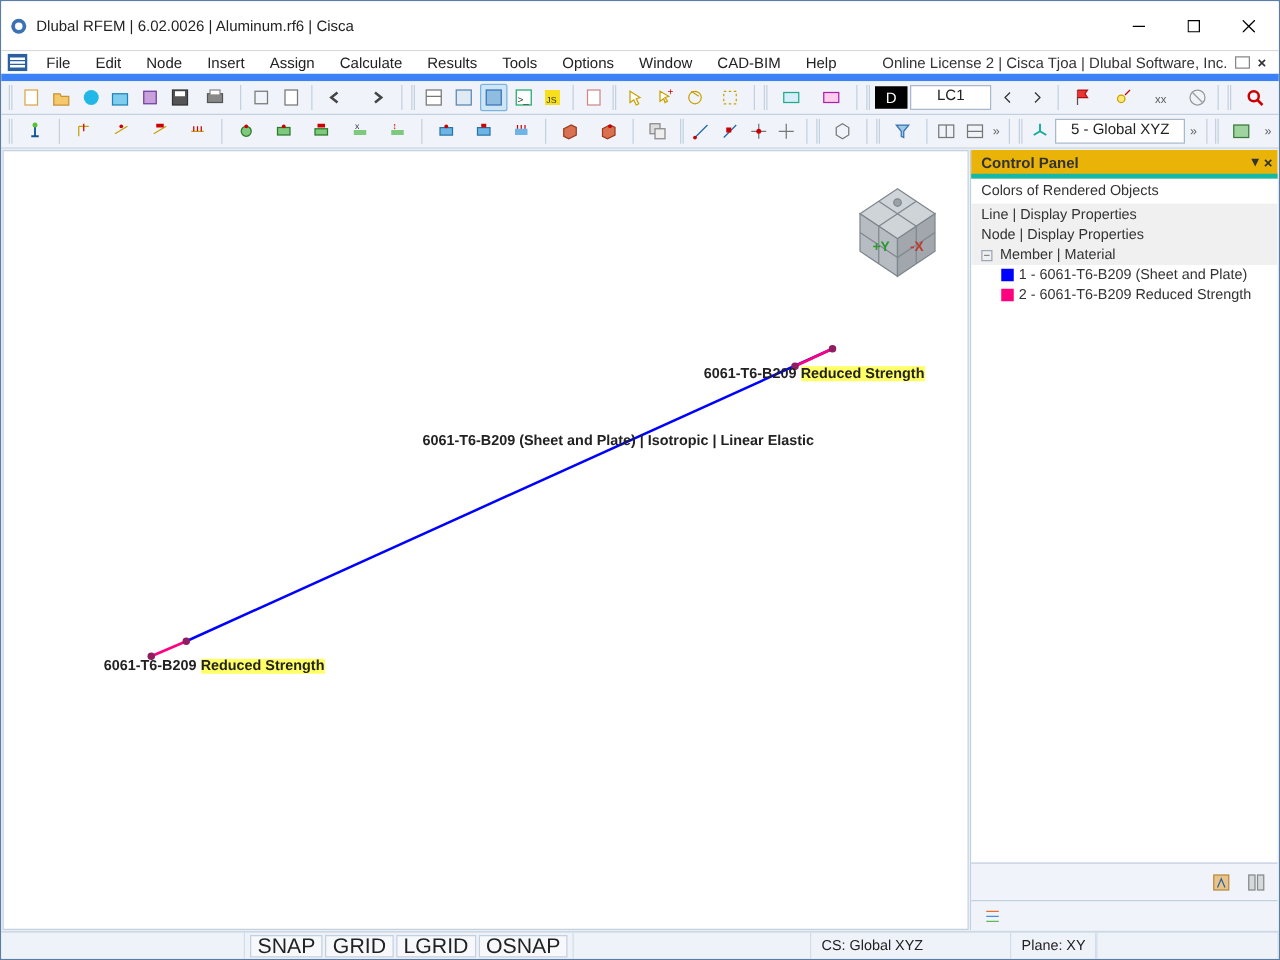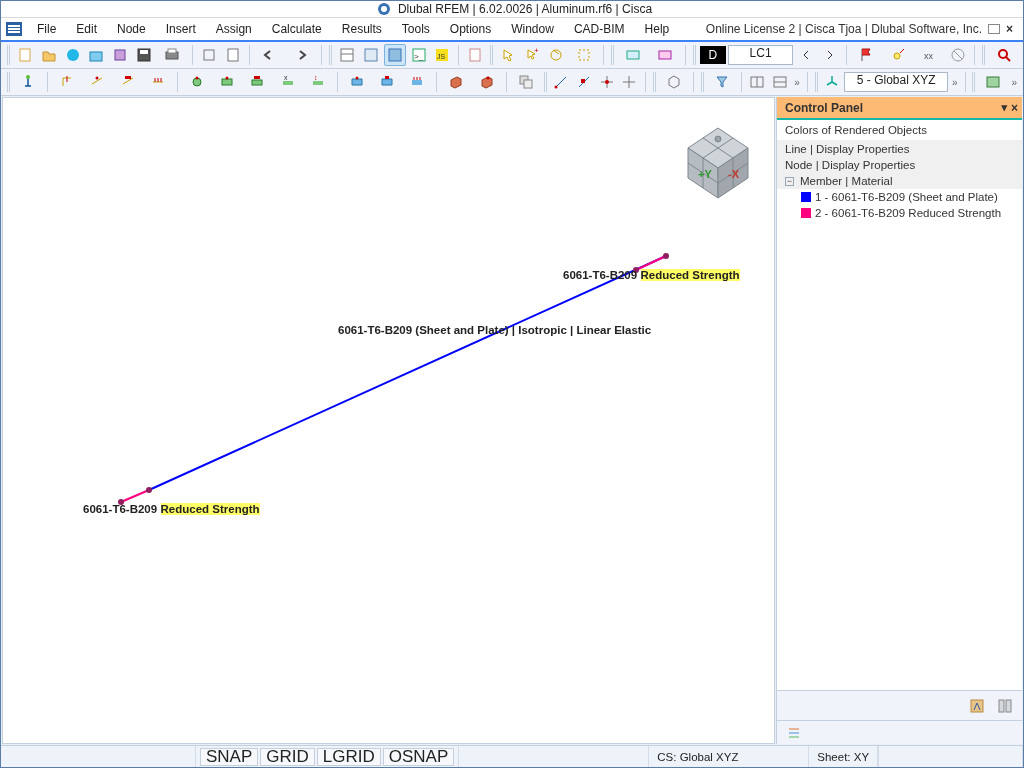--- a/index.html
+++ b/index.html
@@ -1,40 +1,40 @@
 <!DOCTYPE html>
 <html><head>
 <meta charset="utf-8">
 <style>
   * { box-sizing: border-box; }
   html, body { margin: 0; padding: 0; font-family: "Segoe UI", Tahoma, sans-serif; font-size: 12px; color: #222; background: #fff; }
   .window { width: 1024px; height: 768px; border: 1px solid #5c7ca8; display: flex; flex-direction: column; background: #e9eff6; }
-  .titlebar { height: 17px; display: flex; align-items: center; justify-content: space-between; padding: 0 2px 0 6px; background: #fff; border-bottom: 1px solid #d9d9d9; flex-direction: column; }
+  .titlebar { height: 40px; display: flex; align-items: center; justify-content: space-between; padding: 0 2px 0 6px; background: #fff; border-bottom: 1px solid #d9d9d9; }
   .titlebar-left { display: flex; align-items: center; gap: 6px; }
   .titlebar-left svg { flex-shrink: 0; }
   .title-text { font-size: 12px; }
   .win-controls { display: flex; }
   .win-btn { width: 44px; height: 29px; display: flex; align-items: center; justify-content: center; font-size: 14px; }
-  .menubar { height: 24px; display: flex; align-items: center; gap: 0; padding: 0 4px; background: #fff; border-bottom: 2px solid #3b82f6; justify-content: space-between; }
+  .menubar { height: 24px; display: flex; align-items: center; gap: 0; padding: 0 4px; background: #fff; border-bottom: 6px solid #3b82f6; justify-content: space-between; }
   .menubar-left { display: flex; align-items: center; }
   .menu-icon-box { width: 18px; height: 18px; margin-right: 4px; display:flex; align-items:center; justify-content:center;}
   .menu-item { padding: 3px 10px; font-size: 12px; cursor: default; }
   .license { font-size: 12px; color: #333; padding-right:6px; display:flex; align-items:center; gap:6px;}
   .mini-icon { width:12px; height:10px; border:1px solid #888; }
   .toolbar { height: 27px; display: flex; align-items: center; padding: 1px 4px; gap: 2px; background: #f0f4fa; border-bottom: 1px solid #c4d0de; overflow:hidden;}
   .tbtn { width: 22px; height: 22px; display: flex; align-items: center; justify-content: center; border: 1px solid transparent; border-radius: 2px; }
   .tbtn.wide { width: 30px; }
   .tbtn.black { background:#000; color:#fff; width:26px; height:18px; border-radius:0;}
   .sep { width: 1px; height: 20px; background: #c4d0de; margin: 0 3px; }
   .sep-grab { width: 3px; height: 20px; border-left:1px solid #c4d0de; border-right:1px solid #c4d0de; margin: 0 2px; }
   .dots { font-size:10px; color:#666; padding:0 2px;}
   .content-row { flex: 1; display: flex; min-height: 0; background:#e9eff6; }
   .viewport { flex: 1; background: #fff; position: relative; border:1px solid #c4d0de; margin:1px; }
   .panel { width: 246px; display: flex; flex-direction: column; background: #f0f4fa; border-left: 1px solid #c4d0de; margin:1px 1px 1px 0; }
-  .panel-header { height: 23px; display:flex; align-items:center; justify-content:space-between; padding:0 4px 0 8px; font-weight:600; font-size:12px; background:#fdba74; border-bottom:2px solid #14b8a6; color:#333;}
+  .panel-header { height: 23px; display:flex; align-items:center; justify-content:space-between; padding:0 4px 0 8px; font-weight:600; font-size:12px; background:#eab308; border-bottom:4px solid #14b8a6; color:#333;}
   .panel-header span.btns { display:flex; gap:4px; }
   .panel-body { flex:1; background:#fff; font-size:11.5px; overflow:auto; }
   .panel-sub { padding:4px 8px; border-bottom:1px solid #eee; color:#333; font-size:11.5px; }
   .panel-row { padding:2px 8px 2px 8px; display:flex; align-items:center; gap:4px; color:#333;}
   .panel-row.sec { background:#f0f0f0;}
   .tree-toggle { width:9px; height:9px; border:1px solid #9aa7b7; display:inline-flex; align-items:center; justify-content:center; font-size:9px; line-height:9px; color:#555; margin-right:2px;}
   .legend-sq { width:10px; height:10px; flex-shrink:0; }
   .panel-footer { height:30px; border-top:1px solid #c4d0de; display:flex; align-items:center; justify-content:flex-end; padding:0 6px; gap:6px; background:#f0f4fa;}
   .panel-aux { height:24px; border-top:1px solid #c4d0de; display:flex; align-items:center; padding:0 6px; background:#f0f4fa;}
   .statusbar { height: 22px; display:flex; align-items:center; background:#eef3f9; border-top:1px solid #c4d0de; font-size:11.5px; }
@@ -568,16 +568,16 @@
   <div class="statusbar">
     <div class="stat-seg" style="width:195px;border-right:1px solid #d4dde7;"></div>
     <div class="stat-seg" style="padding:0 3px;">
       <span class="stat-btn">SNAP</span>
       <span class="stat-btn">GRID</span>
       <span class="stat-btn">LGRID</span>
       <span class="stat-btn">OSNAP</span>
     </div>
     <div class="stat-seg" style="width:190px;"></div>
     <div class="stat-seg" style="width:160px;">CS: Global XYZ</div>
-    <div class="stat-seg">Sheet: XY</div>
+    <div class="stat-seg">Plane: XY</div>
     <div class="stat-seg wide"></div>
   </div>
 </div>
 
 </body></html>

